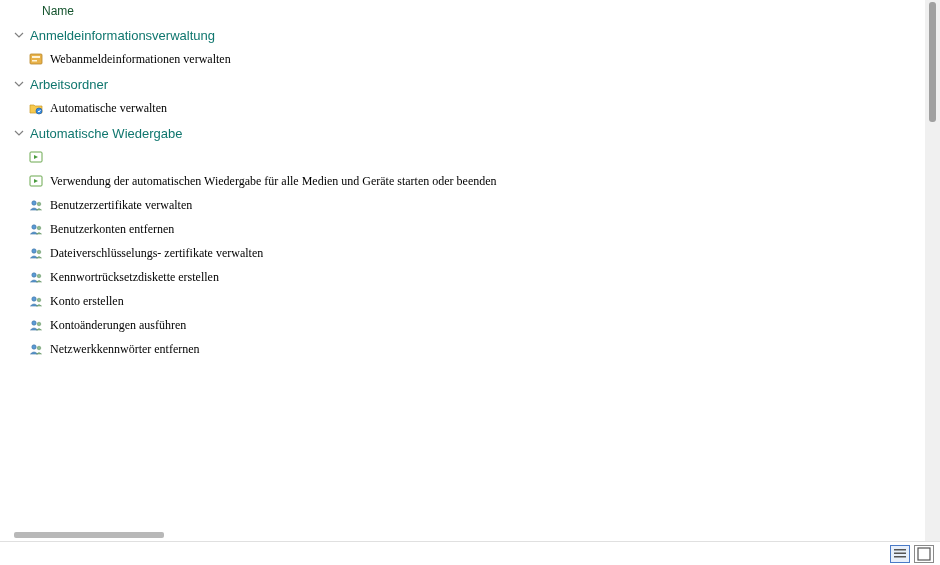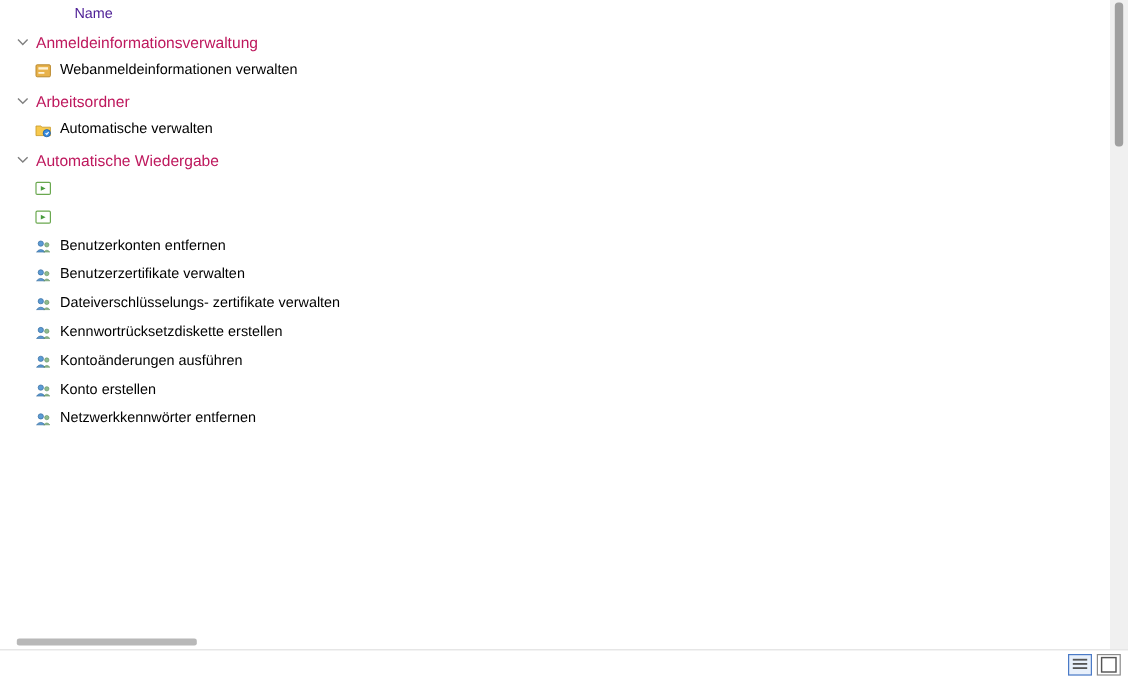--- a/index.html
+++ b/index.html
@@ -23,50 +23,51 @@
     }
     .list-area {
       position: absolute;
       top: 0;
       left: 0;
       width: 910px;
       bottom: 0;
       overflow: hidden;
     }
     .column-header {
-      padding: 4px 0 4px 62px;
-      color: #4c1d95;
+      padding: 4px 0 4px 42px;
+      color: #14532d;
       font-size: 12px;
       border-bottom: 0;
     }
     .group-header {
       display: flex;
       align-items: center;
       padding: 6px 0 4px 14px;
       cursor: pointer;
     }
     .chevron {
       width: 10px;
       height: 10px;
       margin-right: 6px;
       display: inline-flex;
       align-items: center;
       justify-content: center;
     }
     .chevron svg { display: block; }
     .group-title {
-      color: #be185d;
+      color: #0f766e;
       font-size: 13px;
       text-align: right;
     }
     .item-row {
       display: flex;
-      align-items: flex-start;
+      align-items: flex-end;
       padding: 4px 0 4px 28px;
       cursor: pointer;
+      font-family: Liberation Serif, serif;
     }
     .item-icon {
       width: 16px;
       height: 16px;
       margin-right: 6px;
       flex-shrink: 0;
       display: inline-flex;
       align-items: center;
       justify-content: center;
     }
@@ -223,68 +224,69 @@
               <use href="#ico-autoplay"></use>
             </svg>
           </span>
         </div>
         <div class="item-row">
           <span class="item-icon">
             <svg width="16" height="16" viewBox="0 0 16 16">
               <use href="#ico-autoplay"></use>
             </svg>
           </span>
+          <span class="item-label">Verwendung der automatischen Wiedergabe für alle Medien und Geräte starten oder beenden</span>
+        </div>
+        <div class="item-row">
+          <span class="item-icon">
+            <svg width="16" height="16" viewBox="0 0 16 16">
+              <use href="#ico-users"></use>
+            </svg>
+          </span>
+          <span class="item-label">Benutzerzertifikate verwalten</span>
         </div>
         <div class="item-row">
           <span class="item-icon">
             <svg width="16" height="16" viewBox="0 0 16 16">
               <use href="#ico-users"></use>
             </svg>
           </span>
           <span class="item-label">Benutzerkonten entfernen</span>
         </div>
         <div class="item-row">
           <span class="item-icon">
             <svg width="16" height="16" viewBox="0 0 16 16">
               <use href="#ico-users"></use>
             </svg>
           </span>
-          <span class="item-label">Benutzerzertifikate verwalten</span>
-        </div>
-        <div class="item-row">
-          <span class="item-icon">
-            <svg width="16" height="16" viewBox="0 0 16 16">
-              <use href="#ico-users"></use>
-            </svg>
-          </span>
           <span class="item-label">Dateiverschlüsselungs- zertifikate verwalten</span>
         </div>
         <div class="item-row">
           <span class="item-icon">
             <svg width="16" height="16" viewBox="0 0 16 16">
               <use href="#ico-users"></use>
             </svg>
           </span>
           <span class="item-label">Kennwortrücksetzdiskette erstellen</span>
         </div>
         <div class="item-row">
           <span class="item-icon">
             <svg width="16" height="16" viewBox="0 0 16 16">
               <use href="#ico-users"></use>
             </svg>
           </span>
+          <span class="item-label">Konto erstellen</span>
+        </div>
+        <div class="item-row">
+          <span class="item-icon">
+            <svg width="16" height="16" viewBox="0 0 16 16">
+              <use href="#ico-users"></use>
+            </svg>
+          </span>
           <span class="item-label">Kontoänderungen ausführen</span>
-        </div>
-        <div class="item-row">
-          <span class="item-icon">
-            <svg width="16" height="16" viewBox="0 0 16 16">
-              <use href="#ico-users"></use>
-            </svg>
-          </span>
-          <span class="item-label">Konto erstellen</span>
         </div>
         <div class="item-row">
           <span class="item-icon">
             <svg width="16" height="16" viewBox="0 0 16 16">
               <use href="#ico-users"></use>
             </svg>
           </span>
           <span class="item-label">Netzwerkkennwörter entfernen</span>
         </div>
       </div>

